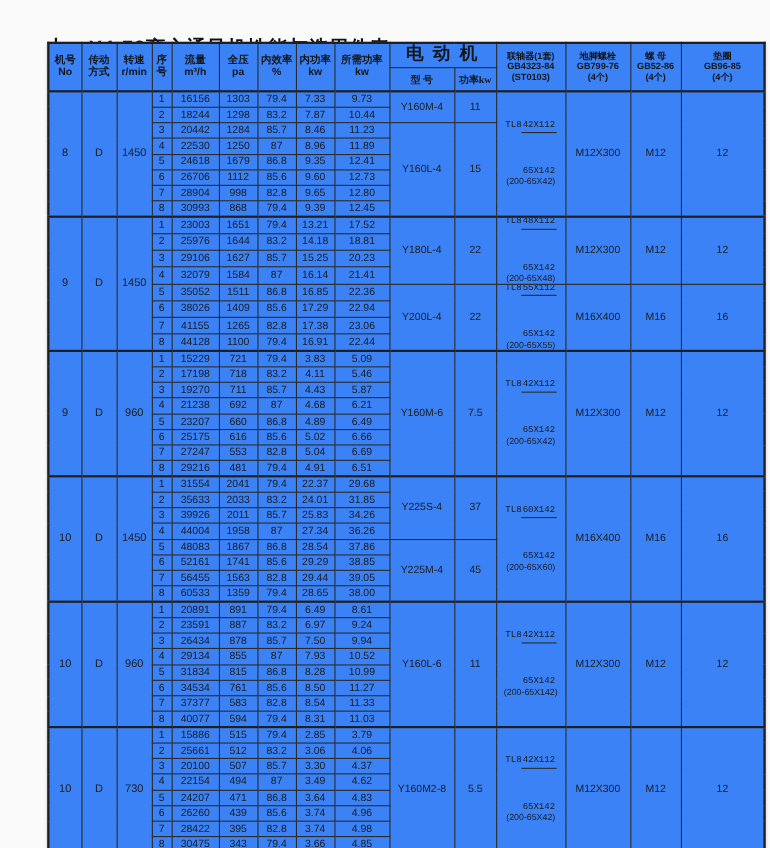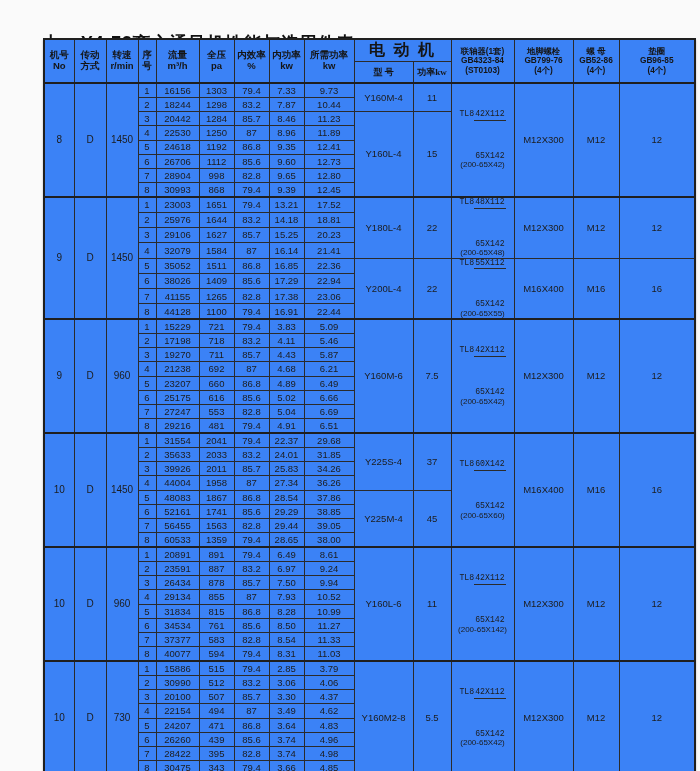--- a/index.html
+++ b/index.html
@@ -189,21 +189,21 @@
         <td>4</td>
         <td>22530</td>
         <td>1250</td>
         <td>87</td>
         <td>8.96</td>
         <td>11.89</td>
       </tr>
       <tr class="">
         <td>5</td>
         <td>24618</td>
-        <td>1192</td>
+        <td>1679</td>
         <td>86.8</td>
         <td>9.35</td>
         <td>12.41</td>
       </tr>
       <tr class="">
         <td>6</td>
         <td>26706</td>
         <td>1112</td>
         <td>85.6</td>
         <td>9.60</td>
@@ -591,21 +591,21 @@
             </span>
           </div>
           <div class="cpl-note">(200-65X42)</div>
         </td>
         <td rowspan="8">M12X300</td>
         <td rowspan="8">M12</td>
         <td rowspan="8">12</td>
       </tr>
       <tr class="">
         <td>2</td>
-        <td>30990</td>
+        <td>25661</td>
         <td>512</td>
         <td>83.2</td>
         <td>3.06</td>
         <td>4.06</td>
       </tr>
       <tr class="">
         <td>3</td>
         <td>20100</td>
         <td>507</td>
         <td>85.7</td>

